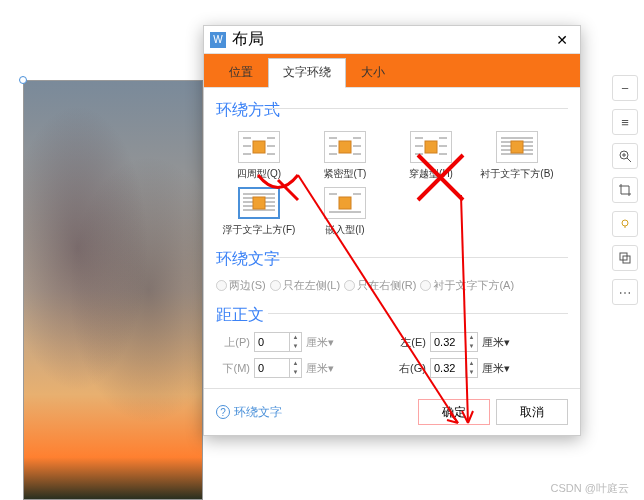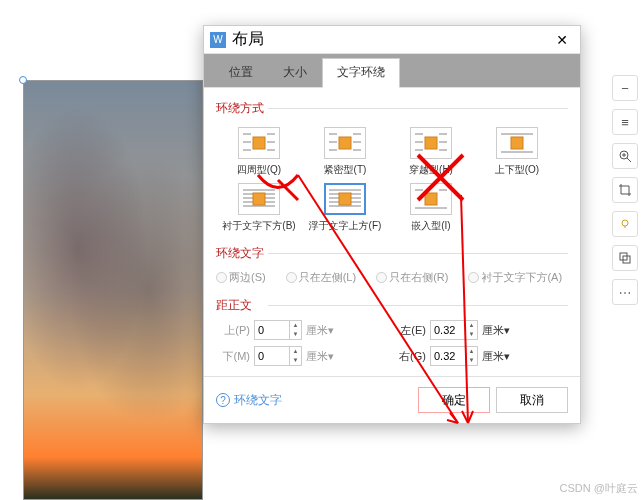--- a/index.html
+++ b/index.html
@@ -5,72 +5,72 @@
   * { box-sizing: border-box; margin: 0; padding: 0; font-family: "Microsoft YaHei", sans-serif; }
   body { width: 644px; height: 500px; background: #fff; position: relative; overflow: hidden; }
   .canvas { position: absolute; left: 23px; top: 80px; width: 180px; height: 420px; background: linear-gradient(to bottom, #7a8a9a 0%, #b0a090 50%, #e8b070 75%, #ff8030 90%, #2a3020 100%); border: 1px solid #999; }
   .canvas::before { content: ""; position: absolute; inset: 0; background: radial-gradient(ellipse at 30% 40%, rgba(80,60,70,.5), transparent 40%), radial-gradient(ellipse at 70% 50%, rgba(60,50,60,.4), transparent 45%); }
   .handle { position: absolute; width: 8px; height: 8px; border: 1px solid #4a90d9; background: #fff; border-radius: 50%; }
   .dlg { position: absolute; left: 203px; top: 25px; width: 378px; background: #fff; border: 1px solid #ccc; box-shadow: 0 4px 16px rgba(0,0,0,.3); font-size: 12px; }
   .titlebar { display: flex; align-items: center; height: 28px; padding: 0 6px; border-bottom: 1px solid #e0e0e0; }
   .app-icon { width: 16px; height: 16px; background: #4a90d9; color: #fff; font-size: 10px; display: flex; align-items: center; justify-content: center; margin-right: 6px; }
   .titlebar-title { flex: 1; font-size: 16px; }
   .close-btn { width: 24px; height: 24px; display: flex; align-items: center; justify-content: center; font-size: 14px; cursor: pointer; }
-  .tabs { display: flex; padding: 4px 10px 0; background: #a3a3a3; border-bottom: 1px solid #e0e0e0; }
+  .tabs { display: flex; padding: 4px 10px 0; background: #f97316; border-bottom: 1px solid #e0e0e0; }
   .tab { padding: 5px 14px; font-size: 12px; cursor: pointer; border: 1px solid transparent; color: #333; }
   .tab.active { background: #fff; border: 1px solid #ccc; border-bottom-color: #fff; margin-bottom: -1px; }
   .body { padding: 6px 12px 10px; }
   .section { padding-top: 6px; }
-  .stitle { font-size: 12px; color: #b91c1c; padding-bottom: 2px; position: relative; }
+  .stitle { font-size: 16px; color: #3b82f6; padding-bottom: 2px; position: relative; }
   .stitle::after { content: ""; position: absolute; left: 52px; right: 0; top: 8px; height: 1px; background: #e0e0e0; }
   .wrap-grid { display: flex; flex-wrap: wrap; padding: 4px 0; }
   .wrap-opt { width: 82px; text-align: center; margin: 4px 2px 2px; cursor: pointer; }
   .wrap-ico { width: 42px; height: 32px; margin: 0 auto 4px; border: 1px solid #ccc; background: #fff; position: relative; display: flex; align-items: center; justify-content: center; }
   .wrap-ico.sel { border: 2px solid #4a90d9; }
   .wrap-ico svg { width: 36px; height: 26px; }
   .wrap-lbl { font-size: 10px; color: #333; white-space: nowrap; }
-  .radios { display: flex; gap: 20px; padding: 6px 0; flex-wrap: wrap; }
+  .radios { display: flex; gap: 4px; padding: 6px 0; flex-wrap: wrap; }
   .radio { display: flex; align-items: center; font-size: 11px; color: #999; gap: 2px; }
   .radio input { width: 11px; height: 11px; }
   .dist { display: flex; flex-wrap: wrap; padding: 4px 0 0; gap: 6px 0; justify-content: space-between; }
   .drow { display: flex; align-items: center; width: 50%; font-size: 11px; color: #999; gap: 4px; }
   .drow.enabled { color: #333; }
   .dlbl { width: 34px; text-align: right; }
   .spinner { display: flex; align-items: center; border: 1px solid #ccc; height: 20px; }
   .spinner input { width: 34px; border: none; font-size: 11px; padding: 0 3px; outline: none; background: transparent; }
   .spinner .spins { display: flex; flex-direction: column; width: 12px; border-left: 1px solid #ccc; }
   .spinner .spins div { height: 9px; font-size: 6px; text-align: center; line-height: 9px; color: #666; cursor: pointer; }
   .unit { width: 28px; }
   .footer { display: flex; align-items: center; padding: 10px 12px; border-top: 1px solid #e0e0e0; }
   .help { color: #4a90d9; font-size: 12px; display: flex; align-items: center; gap: 4px; cursor: pointer; }
   .help-ico { width: 14px; height: 14px; border: 1px solid #4a90d9; border-radius: 50%; display: flex; align-items: center; justify-content: center; font-size: 10px; }
   .spacer { flex: 1; }
   .btn { width: 72px; height: 26px; border: 1px solid #ccc; background: #fff; font-size: 12px; margin-left: 6px; cursor: pointer; }
   .btn.primary { border: 1px solid #fca5a5; }
   .side { position: absolute; right: 4px; top: 75px; width: 28px; display: flex; flex-direction: column; gap: 8px; }
   .sbtn { width: 26px; height: 26px; border: 1px solid #ddd; border-radius: 3px; display: flex; align-items: center; justify-content: center; color: #555; font-size: 13px; cursor: pointer; background: #fff; }
   .anno { position: absolute; pointer-events: none; }
-  .watermark { position: absolute; right: 6px; bottom: 4px; color: #bbb; font-size: 11px; }
+  .watermark { position: absolute; right: 15px; bottom: 4px; color: #bbb; font-size: 11px; }
 </style>
 </head>
 <body>
 
 <div class="canvas"></div>
 <div class="handle" style="left:19px;top:76px"></div>
 
 <div class="dlg">
   <div class="titlebar">
     <div class="app-icon">W</div>
     <div class="titlebar-title">布局</div>
     <div class="close-btn">✕</div>
   </div>
   <div class="tabs">
     <div class="tab">位置</div>
+    <div class="tab active">文字环绕</div>
     <div class="tab">大小</div>
-    <div class="tab active">文字环绕</div>
   </div>
   <div class="body">
     <div class="section">
       <div class="stitle">环绕方式</div>
       <div class="wrap-grid" id="wrap-grid">
           <div class="wrap-opt">
             <div class="wrap-ico">
               <svg viewBox="0 0 36 26">
                 <g stroke="#888">
                   <line x1="2" y1="4" x2="10" y2="4"></line>
@@ -109,32 +109,20 @@
                   <line x1="26" y1="4" x2="34" y2="4"></line>
                   <line x1="2" y1="12" x2="10" y2="12"></line>
                   <line x1="26" y1="12" x2="34" y2="12"></line>
                   <line x1="2" y1="20" x2="10" y2="20"></line>
                   <line x1="26" y1="20" x2="34" y2="20"></line>
                 </g>
                 <rect x="12" y="7" width="12" height="12" fill="#f0a030" stroke="#d08020"></rect>
               </svg>
             </div>
             <div class="wrap-lbl">穿越型(H)</div>
-          </div>
-          <div class="wrap-opt">
-            <div class="wrap-ico">
-              <svg viewBox="0 0 36 26">
-                <g stroke="#888">
-                  <line x1="2" y1="4" x2="34" y2="4"></line>
-                  <line x1="2" y1="22" x2="34" y2="22"></line>
-                </g>
-                <rect x="12" y="7" width="12" height="12" fill="#f0a030" stroke="#d08020"></rect>
-              </svg>
-            </div>
-            <div class="wrap-lbl">上下型(O)</div>
           </div>
           <div class="wrap-opt">
             <div class="wrap-ico">
               <svg viewBox="0 0 36 26">
                 <g stroke="#888" stroke-width="1">
                   <line x1="2" y1="4" x2="34" y2="4"></line>
                   <line x1="2" y1="8" x2="34" y2="8"></line>
                   <line x1="2" y1="12" x2="34" y2="12"></line>
                   <line x1="2" y1="16" x2="34" y2="16"></line>
                   <line x1="2" y1="20" x2="34" y2="20"></line>

